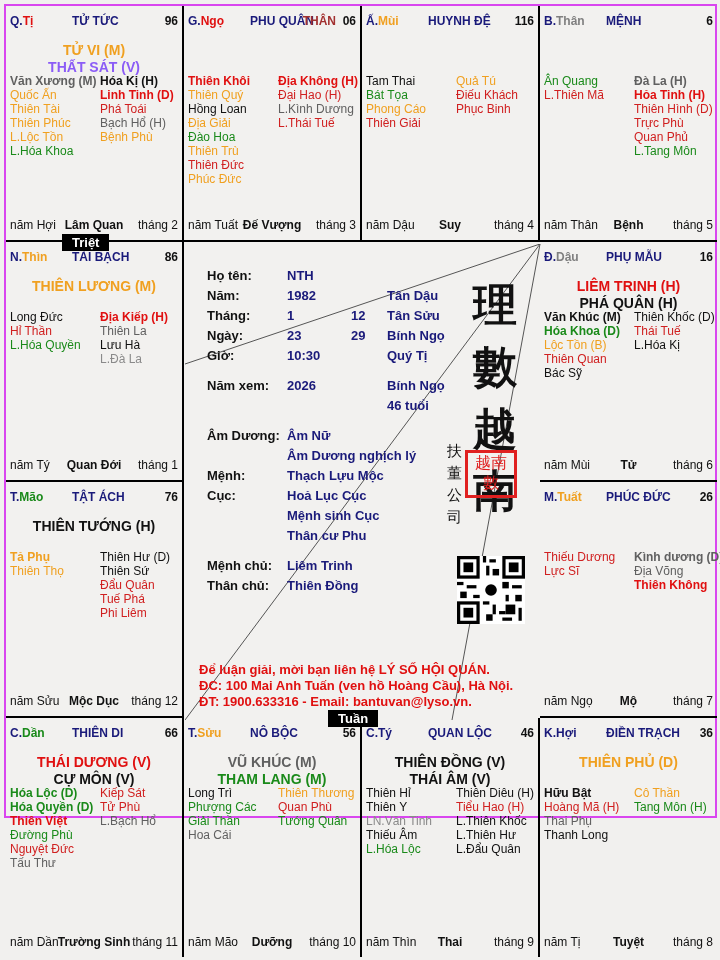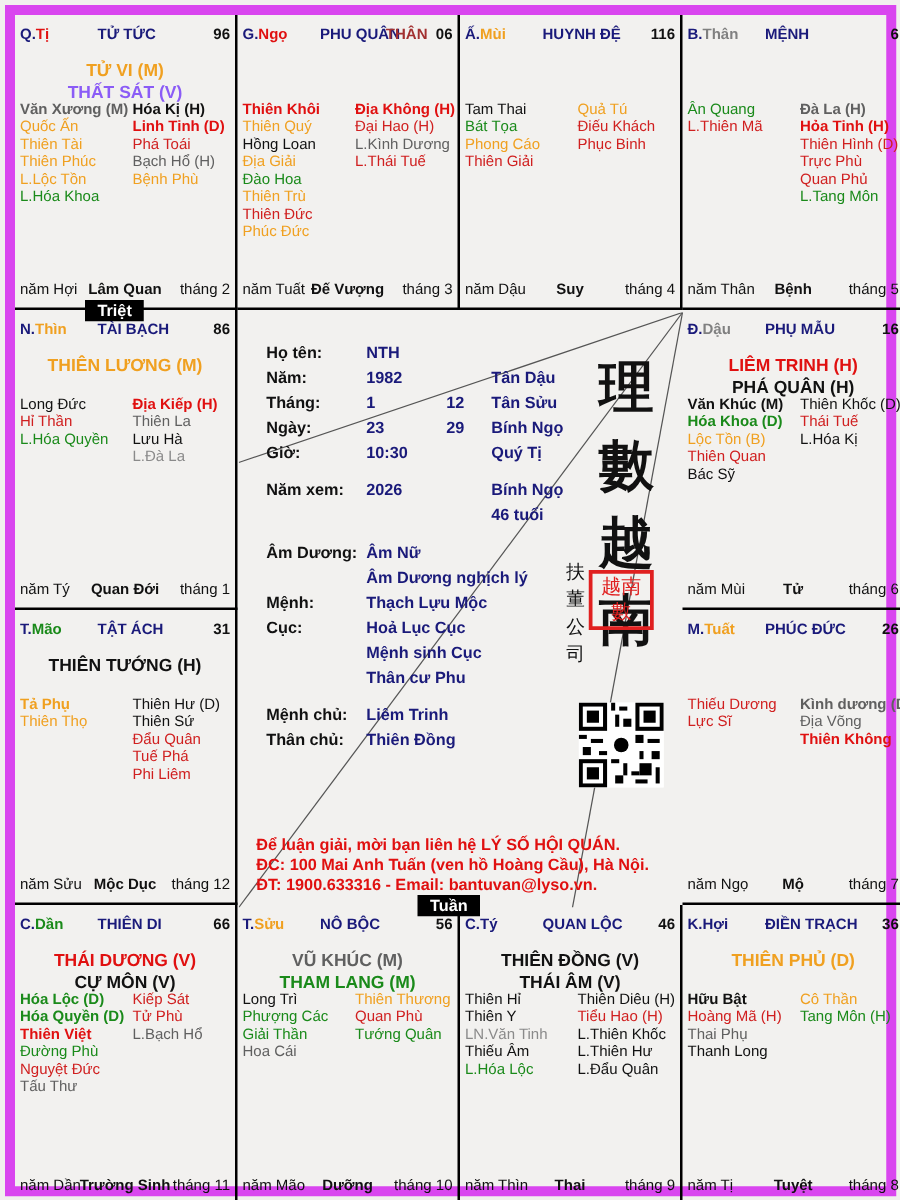--- a/index.html
+++ b/index.html
@@ -1,18 +1,18 @@
 <!DOCTYPE html>
 <html><head>
 <meta charset="utf-8">
 <style>
   * { box-sizing: border-box; margin: 0; padding: 0; }
   html, body { width: 720px; height: 960px; background: #f1f0ee; overflow: hidden; }
   body { font-family: "Liberation Sans", sans-serif; font-size: 12px; color: #111; position: relative; }
-  #chart { position: absolute; left: 4px; top: 4px; width: 713px; height: 953px; border: 8px solid #d946ef; background: #f2f1ef; }
+  #chart { position: absolute; left: 4px; top: 4px; width: 713px; height: 814px; border: 2px solid #d946ef; background: #f2f1ef; }
   .cell { position: absolute; border-right: 2px solid #000; border-bottom: 2px solid #000; }
   .hdr { position: absolute; top: 8px; left: 4px; right: 4px; height: 16px; font-weight: bold; font-size: 12px; }
   .hdr .can { position: absolute; left: 0; color: #1a1a7a; }
   .hdr .pal { position: absolute; left: 62px; color: #1a1a7a; }
   .hdr .than { position: absolute; right: 20px; color: #a23030; }
   .hdr .num { position: absolute; right: 0; color: #111; }
   .major { position: absolute; top: 36px; left: 0; right: 0; text-align: center; font-weight: bold; font-size: 14px; line-height: 17px; }
   .stars { position: absolute; top: 68px; left: 4px; right: 4px; }
   .col { position: absolute; top: 0; line-height: 14px; font-size: 12px; }
   .col.l { left: 0; }
@@ -220,21 +220,21 @@
       <div class="foot">
         <span class="y">năm Mùi</span>
         <span class="s">Tử</span>
         <span class="m">tháng 6</span>
       </div>
     </div>
   <div class="cell palace" style="left:0;top:476px;width:178px;height:236px;">
       <div class="hdr">
         <span class="can"><span>T.</span><span style="color:#1a8a1a">Mão</span></span>
         <span class="pal">TẬT ÁCH</span>
-        <span class="num">31</span>
+        <span class="num">76</span>
       </div>
       <div class="major">
         <div style="color:#111111">THIÊN TƯỚNG (H)</div>
       </div>
       <div class="stars">
         <div class="col l">
           <div class="c-gold b">Tả Phụ</div>
           <div class="c-gold">Thiên Thọ</div>
         </div>
         <div class="col r">

